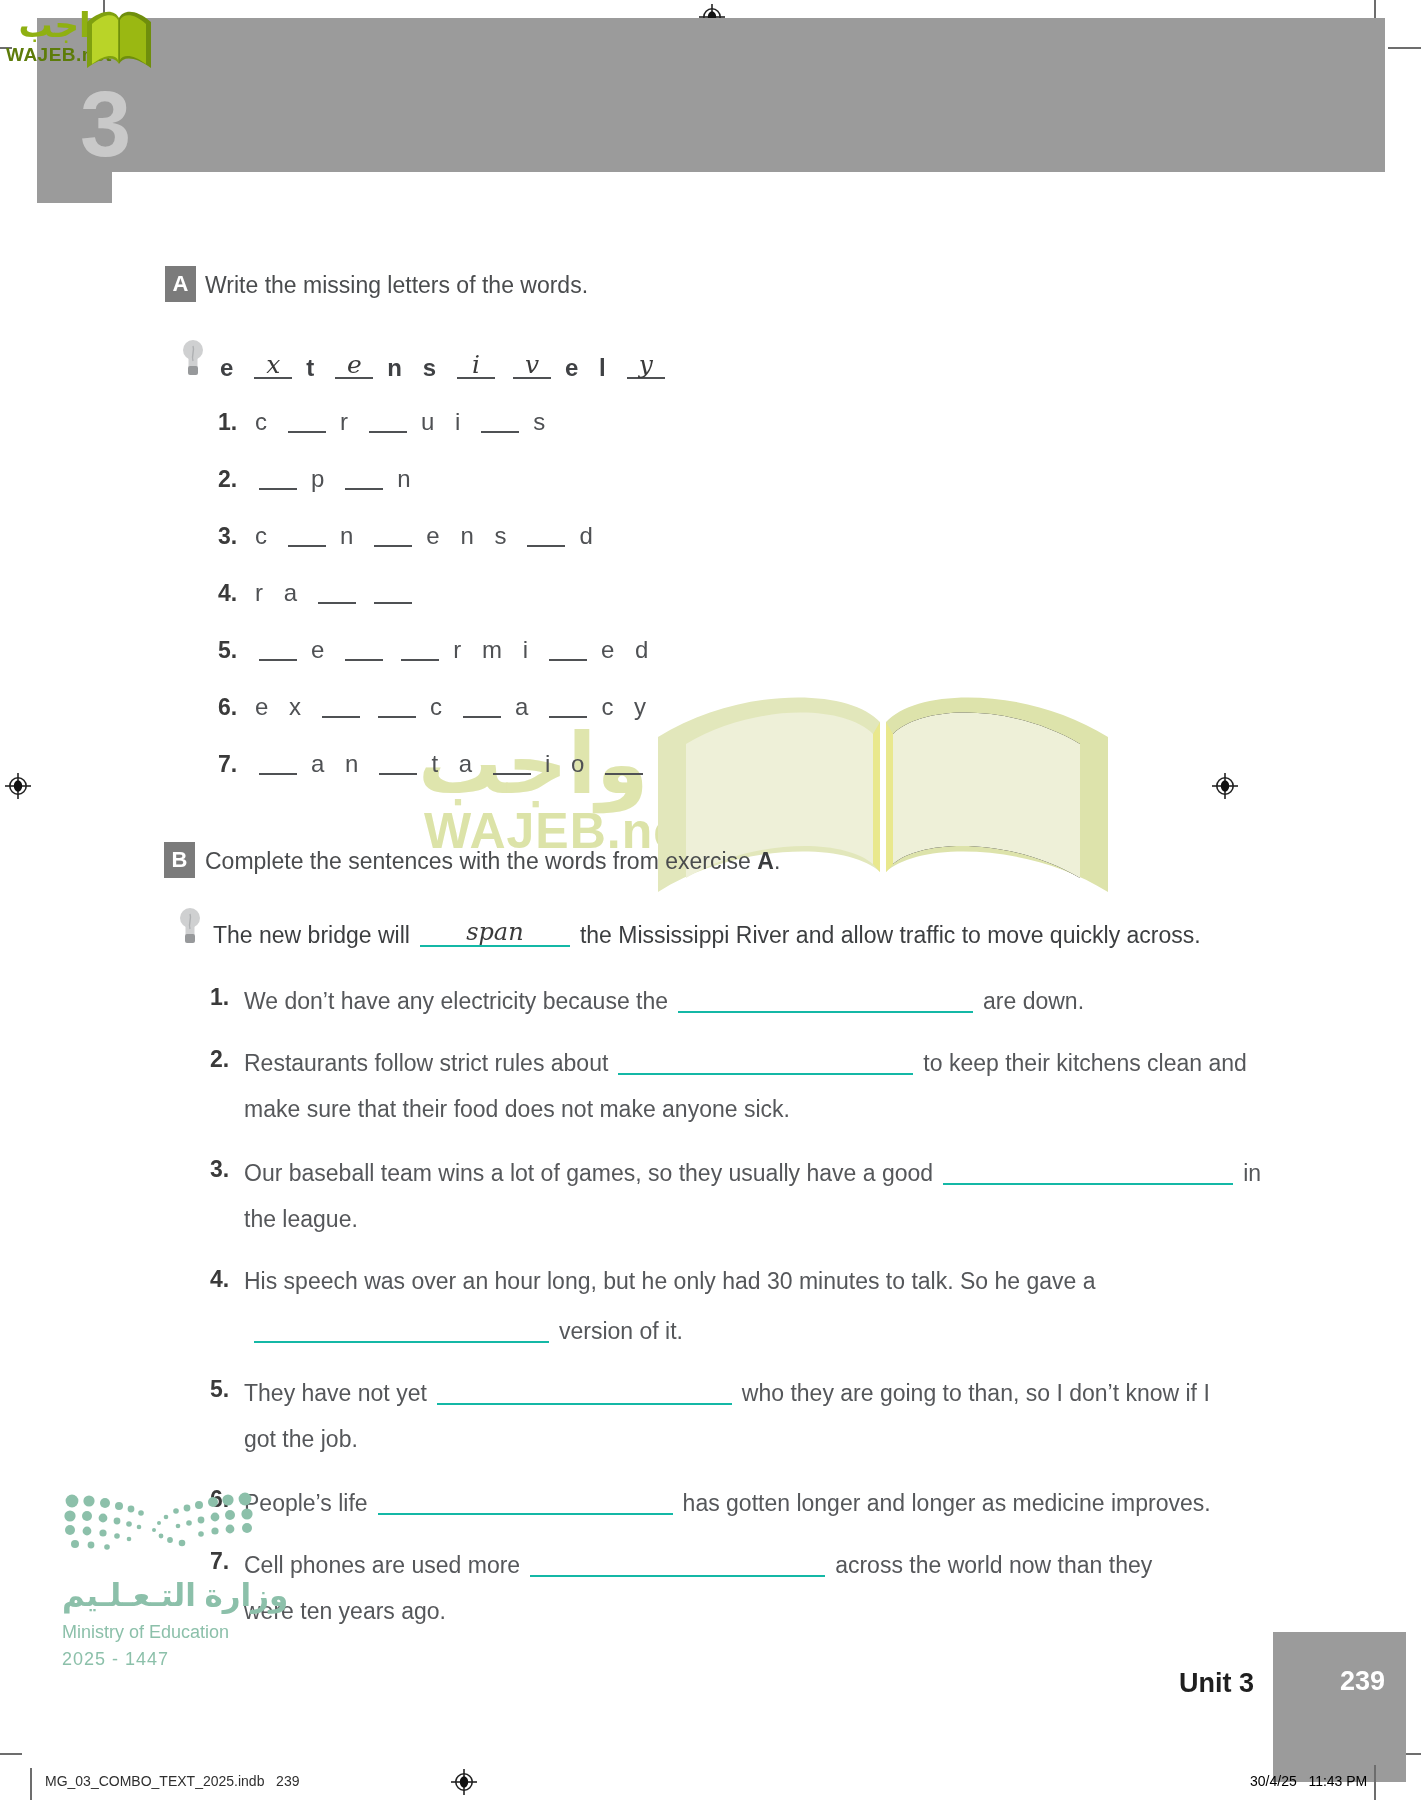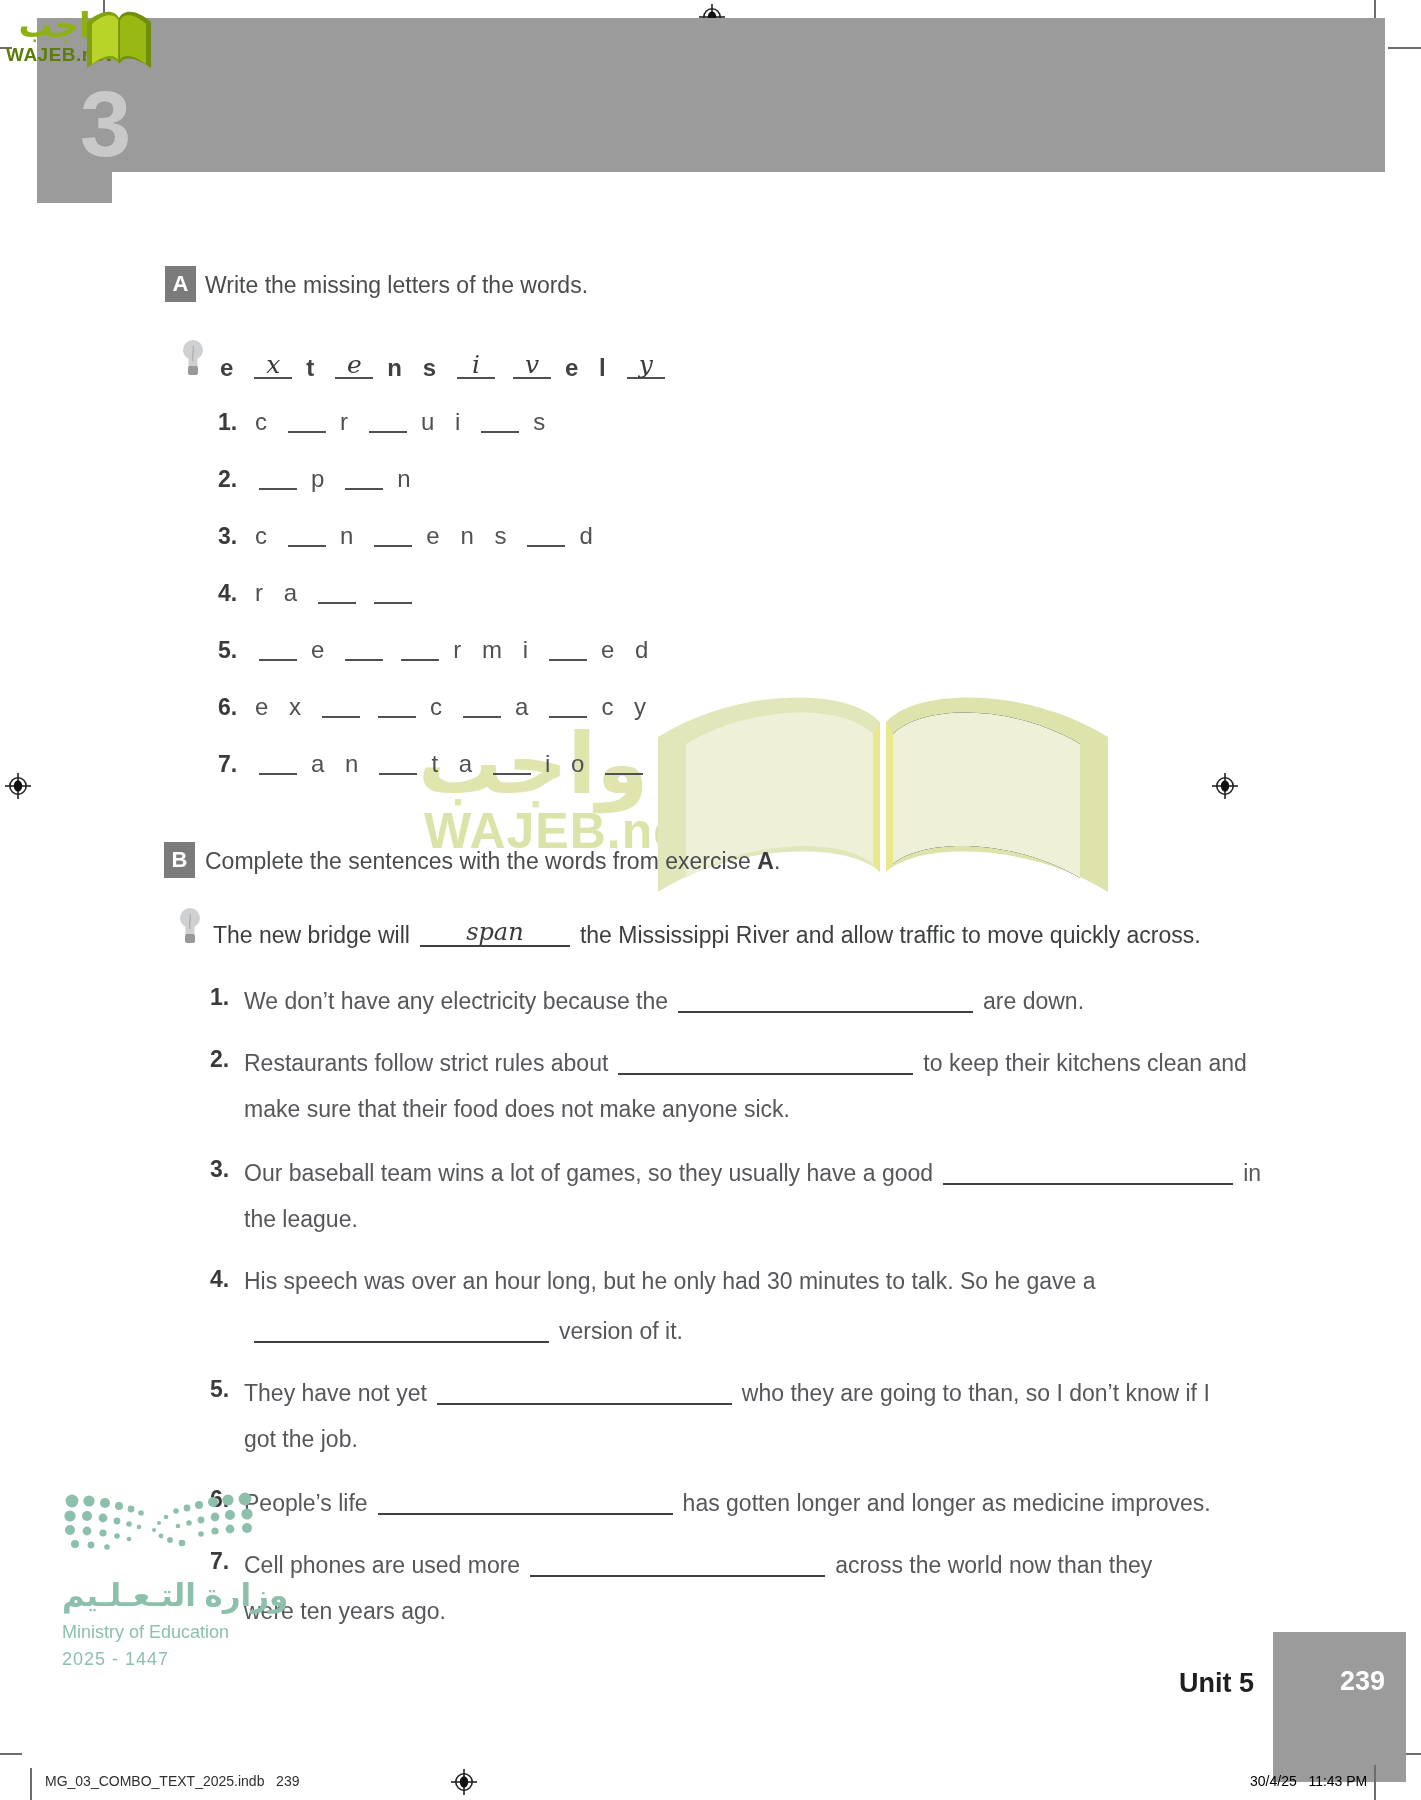--- a/index.html
+++ b/index.html
@@ -41,21 +41,21 @@
           position:relative; vertical-align:baseline; transform:translateY(3px);}
   .written{position:absolute; left:0; right:0; bottom:0px; text-align:center;
            font-family:"DejaVu Serif",serif; font-style:italic; font-size:25px; color:#3a3a3a; line-height:1;}
   
   .b-ex{position:absolute; left:213px; top:918px; z-index:2; font-size:23px; font-weight:700; color:#3c3e40; line-height:30px; white-space:nowrap;}
   .b-items{position:absolute; left:210px; top:984px; z-index:2;}
   .b-item{display:flex; margin-bottom:32px;}
   .b-lines{flex:1;}
   .b-line{height:30px; line-height:30px; margin-bottom:18px; white-space:nowrap; font-size:23px; color:#55575a;}
   .b-line:last-child{margin-bottom:0;}
-  .sblank{display:inline-block; height:23px; border-bottom:2px solid #404040; margin:0 10px;
+  .sblank{display:inline-block; height:23px; border-bottom:2px solid #14b8a6; margin:0 10px;
           position:relative; vertical-align:baseline; transform:translateY(4px);}
   .sblank .written{font-size:24px; bottom:1px;}
   
   .ministry{position:absolute; left:62px; top:1492px; z-index:2; color:#8cc0aa;}
   .ministry .m-ar{font-size:31px; font-weight:700; line-height:1; margin-top:22px; letter-spacing:1px;}
   .ministry .m-en{font-size:18px; line-height:1; margin-top:12px;}
   .ministry .m-yr{font-size:18px; line-height:1; margin-top:9px; letter-spacing:1px;}
   
   .unit-label{position:absolute; left:1120px; top:1668px; width:134px; text-align:right; font-size:27px; font-weight:700; color:#1f1f1f; z-index:2;}
   .page-box{position:absolute; left:1273px; top:1632px; width:133px; height:150px; background:#9b9b9b; z-index:1;}
@@ -267,20 +267,20 @@
           <circle cx="99" cy="44" r="2.4"></circle>
           <circle cx="108" cy="48" r="2.9"></circle>
           <circle cx="120" cy="51" r="3.3"></circle>
       </g>
     </svg>
     <div class="m-ar" dir="rtl">وزارة التـعـلـيم</div>
     <div class="m-en">Ministry of Education</div>
     <div class="m-yr">2025 - 1447</div>
   </div>
 
-  <div class="unit-label">Unit 5</div>
+  <div class="unit-label">Unit 3</div>
   <div class="page-box">
     <span class="pnum">239</span>
   </div>
   <div class="print-left">MG_03_COMBO_TEXT_2025.indb   239</div>
   <div class="print-right">30/4/25   11:43 PM</div>
 
 </div>
 
 </body></html>

